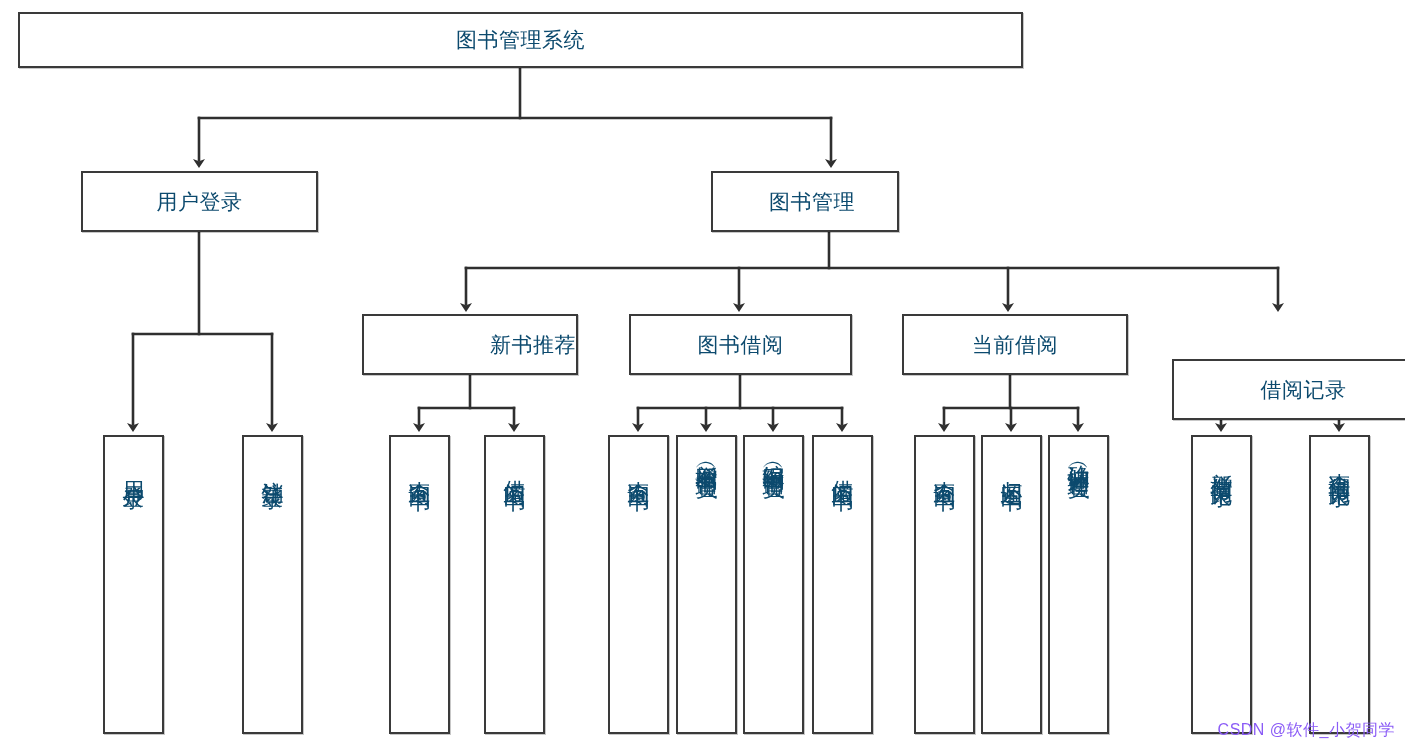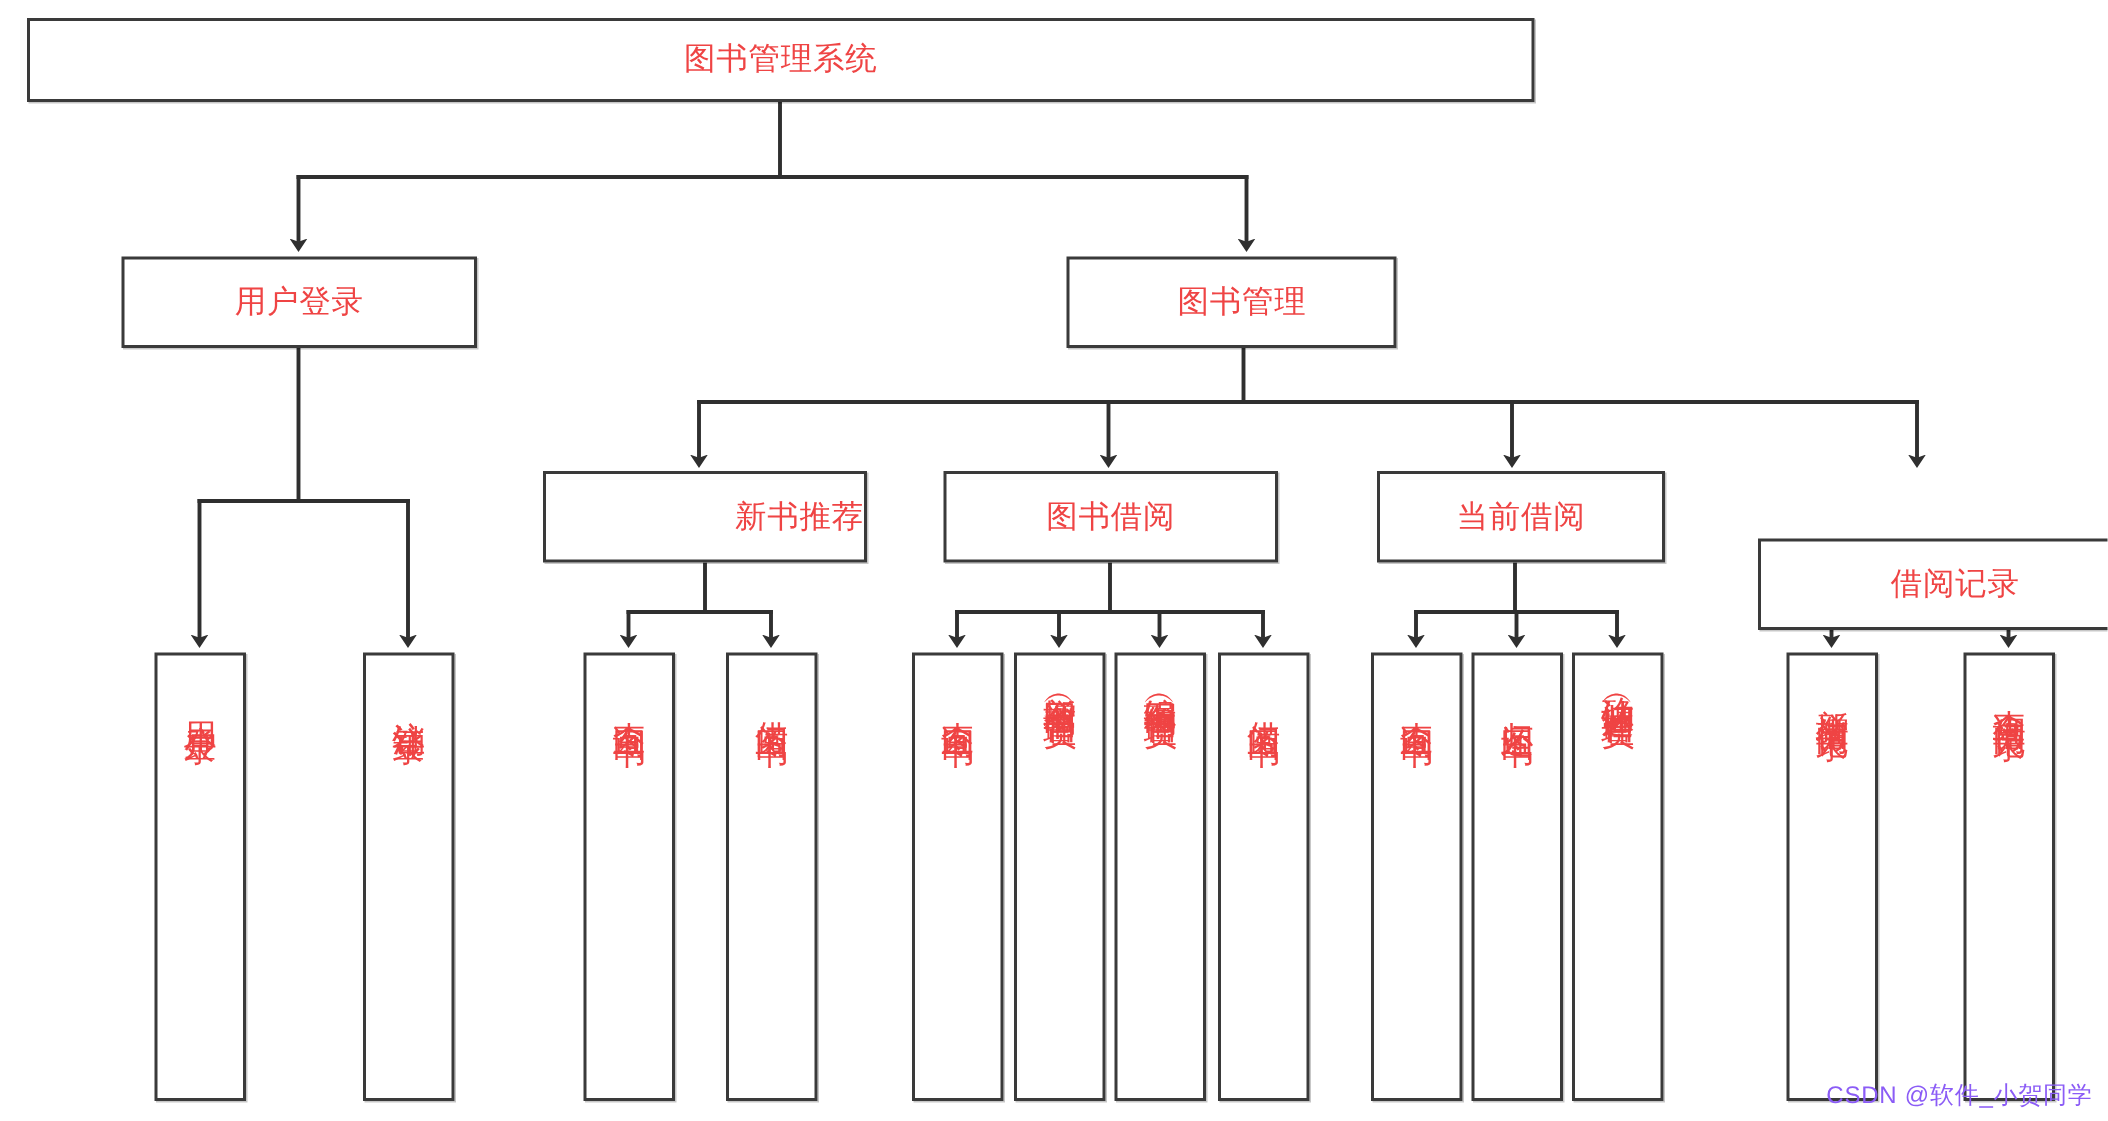--- a/index.html
+++ b/index.html
@@ -30,21 +30,21 @@
     position: absolute;
     box-sizing: border-box;
     border: 2px solid #3a3a3a;
     background: #ffffff;
     display: flex;
     align-items: center;
     justify-content: center;
     box-shadow: 1px 1px 0 rgba(0,0,0,0.22);
   }
   .node-label {
-    color: #ef4444;
+    color: #0c4a6e;
     font-size: 21px;
     line-height: 1.12;
     letter-spacing: 0.5px;
     white-space: nowrap;
     text-align: center;
   }
   .node.vertical {
     align-items: flex-start;
     justify-content: center;
     padding-top: 26px;
@@ -126,31 +126,31 @@
     </g>
   </svg>
 
   <div class="node" style="left:18px; top:12px; width:1005px; height:56px;">
     <span class="node-label">图书管理系统</span>
   </div>
 
   <div class="node" style="left:81px; top:171px; width:237px; height:61px;">
     <span class="node-label">用户登录</span>
   </div>
-  <div class="node" style="left:711px; top:171px; width:220px; height:61px;padding-left:14px;">
+  <div class="node" style="left:711px; top:171px; width:188px; height:61px;padding-left:14px;">
     <span class="node-label">图书管理</span>
   </div>
 
   <div class="node" style="left:362px; top:314px; width:216px; height:61px;justify-content:flex-end;">
     <span class="node-label">新书推荐</span>
   </div>
   <div class="node" style="left:629px; top:314px; width:223px; height:61px;">
     <span class="node-label">图书借阅</span>
   </div>
-  <div class="node" style="left:902px; top:314px; width:192px; height:61px;margin-left:16px;">
+  <div class="node" style="left:902px; top:314px; width:226px; height:61px;">
     <span class="node-label">当前借阅</span>
   </div>
   <div class="node" style="left:1172px; top:314px; width:263px; height:61px;margin-top:45px;">
     <span class="node-label">借阅记录</span>
   </div>
 
   <div class="node vertical" style="left:103px; top:435px; width:61px; height:299px;">
     <span class="node-label">用户登录</span>
   </div>
   <div class="node vertical" style="left:242px; top:435px; width:61px; height:299px;">

